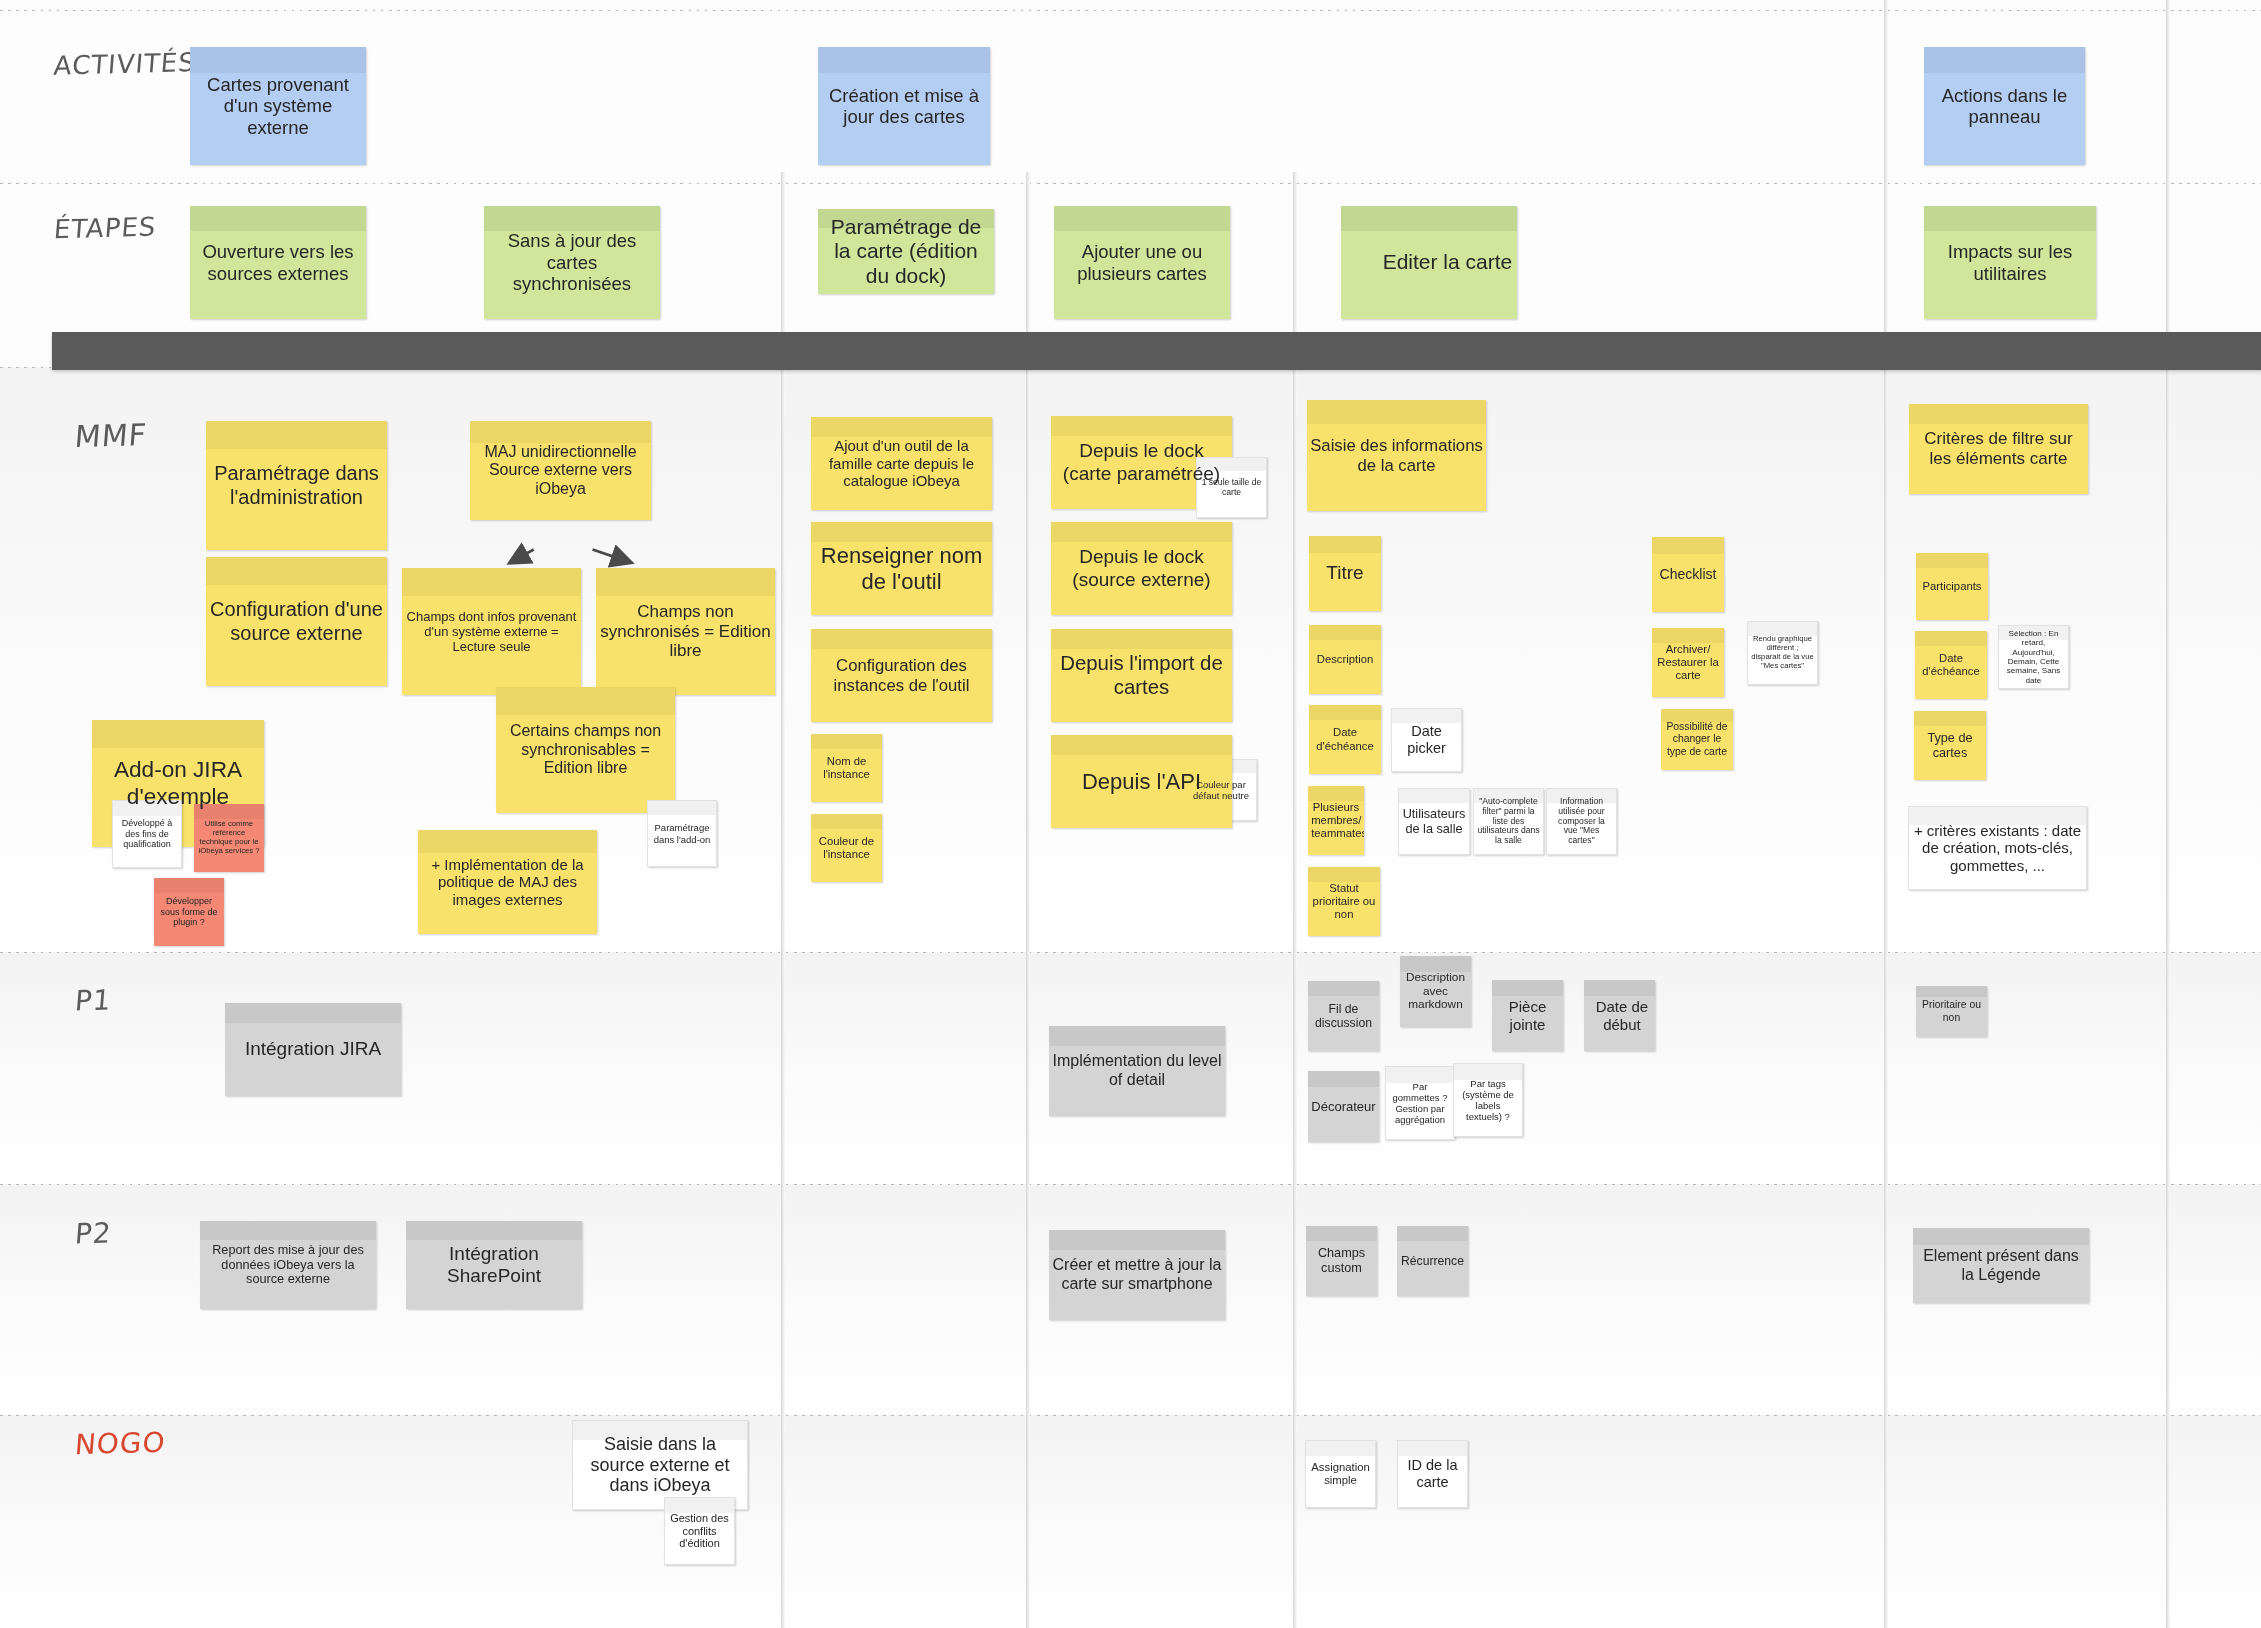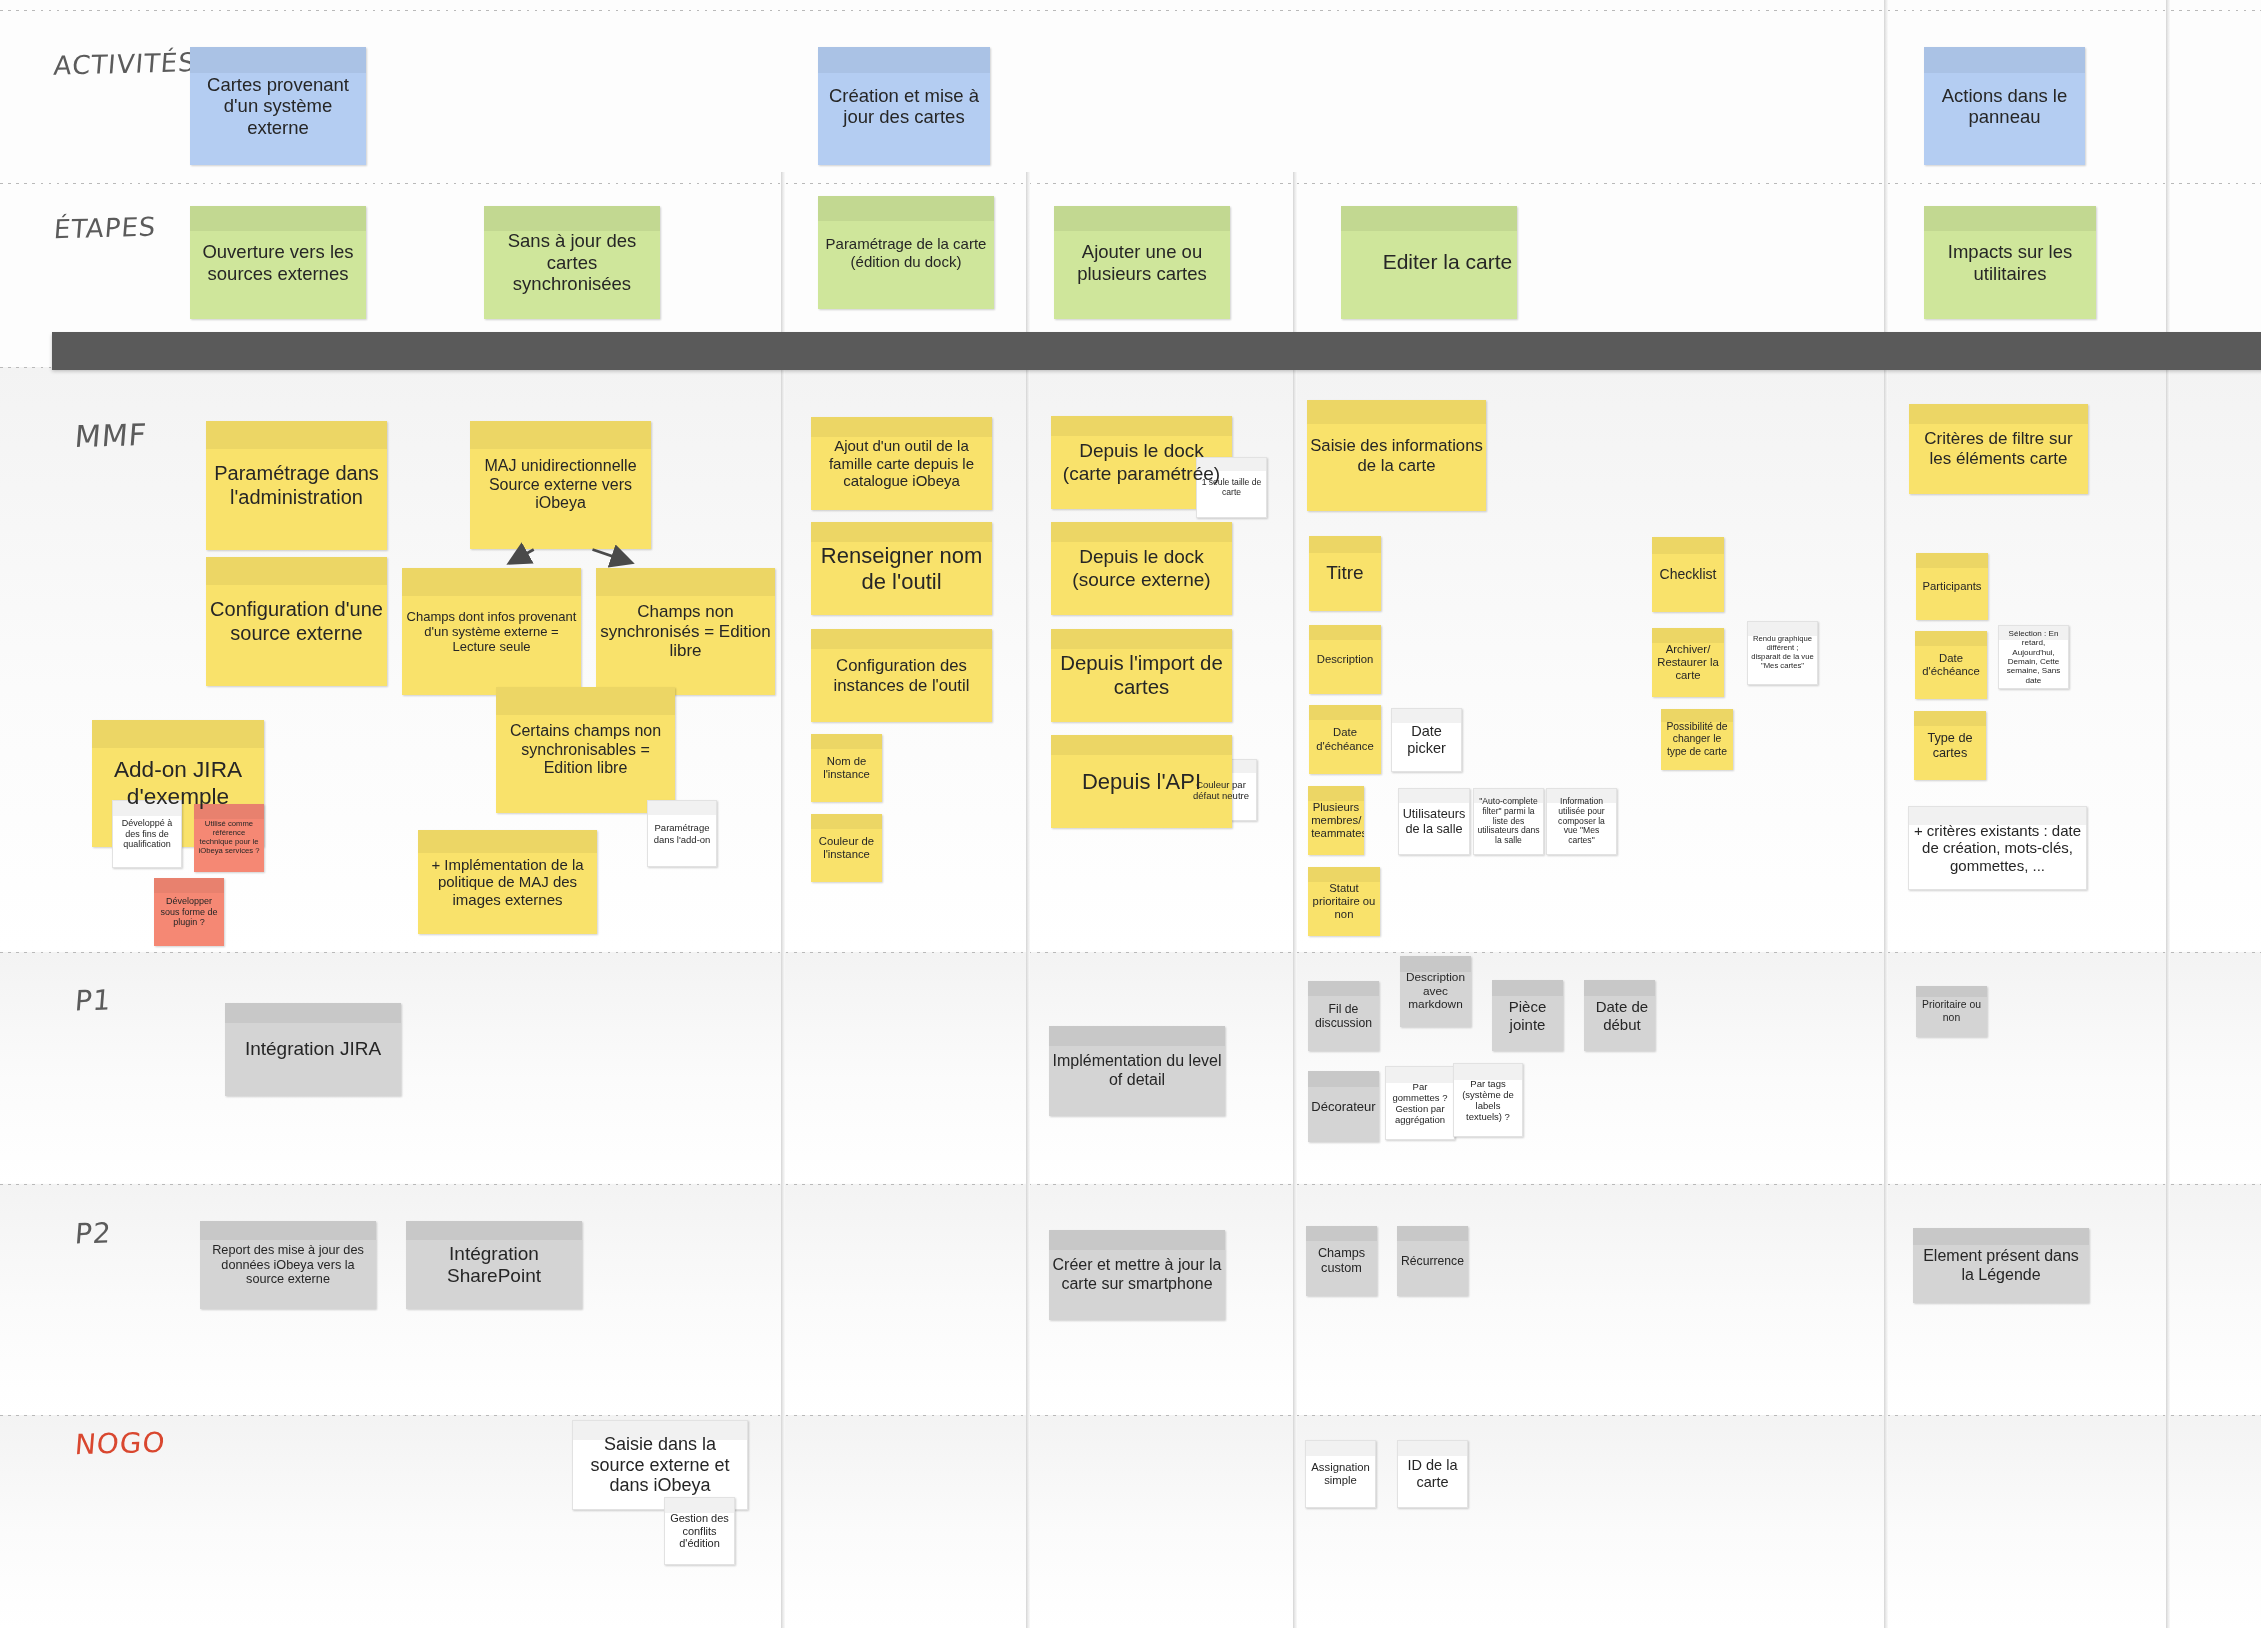--- a/index.html
+++ b/index.html
@@ -120,40 +120,40 @@
   <div class="sticky s-blue" style="left:1924px;top:47px;width:161px;height:118px;font-size:18.5px;">
     <span>Actions dans le panneau</span>
   </div>
 
   <div class="sticky s-green" style="left:190px;top:206px;width:176px;height:113px;font-size:18.5px;">
     <span>Ouverture vers les sources externes</span>
   </div>
   <div class="sticky s-green" style="left:484px;top:206px;width:176px;height:113px;font-size:18.5px;">
     <span>Sans à jour des cartes synchronisées</span>
   </div>
-  <div class="sticky s-green" style="left:818px;top:196px;width:176px;height:113px;font-size:15px;">
+  <div class="sticky s-green" style="left:818px;top:209px;width:176px;height:85px;font-size:21px;">
     <span>Paramétrage de la carte (édition du dock)</span>
   </div>
   <div class="sticky s-green" style="left:1054px;top:206px;width:176px;height:113px;font-size:18.5px;">
     <span>Ajouter une ou plusieurs cartes</span>
   </div>
   <div class="sticky s-green" style="left:1341px;top:206px;width:176px;height:113px;font-size:21px;padding-left:40px;">
     <span>Editer la carte</span>
   </div>
   <div class="sticky s-green" style="left:1924px;top:206px;width:172px;height:113px;font-size:18.5px;">
     <span>Impacts sur les utilitaires</span>
   </div>
 
   <div class="sticky s-yellow" style="left:206px;top:421px;width:181px;height:129px;font-size:20px;">
     <span>Paramétrage dans l'administration</span>
   </div>
   <div class="sticky s-yellow" style="left:206px;top:557px;width:181px;height:129px;font-size:20px;">
     <span>Configuration d'une source externe</span>
   </div>
-  <div class="sticky s-yellow" style="left:470px;top:421px;width:181px;height:128px;font-size:16px;">
+  <div class="sticky s-yellow" style="left:470px;top:421px;width:181px;height:99px;font-size:16px;">
     <span>MAJ unidirectionnelle Source externe vers iObeya</span>
   </div>
   <div class="sticky s-yellow" style="left:402px;top:568px;width:179px;height:127px;font-size:13px;">
     <span>Champs dont infos provenant d'un système externe = Lecture seule</span>
   </div>
   <div class="sticky s-yellow" style="left:596px;top:568px;width:179px;height:127px;font-size:17px;">
     <span>Champs non synchronisés = Edition libre</span>
   </div>
   <div class="sticky s-yellow" style="left:496px;top:687px;width:179px;height:126px;font-size:16px;">
     <span>Certains champs non synchronisables = Edition libre</span>

